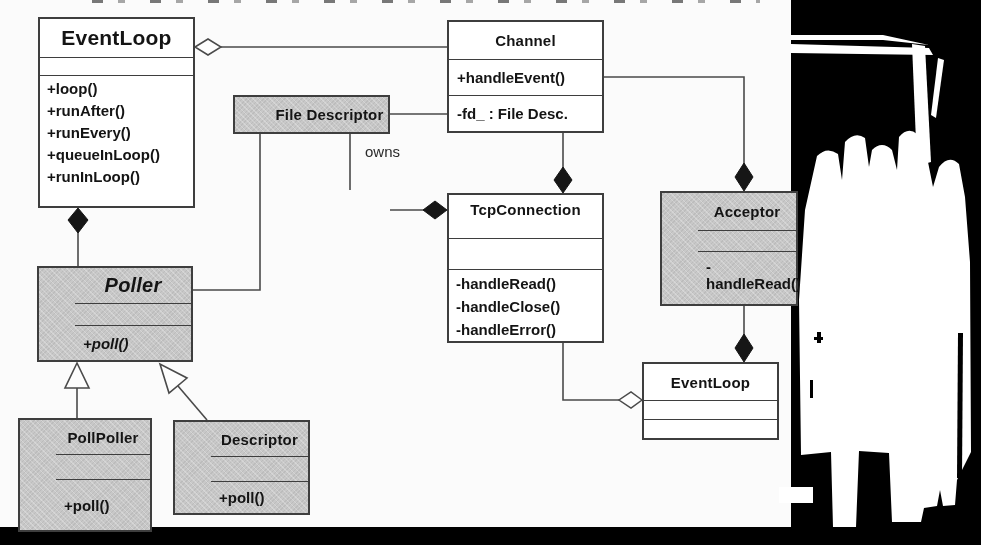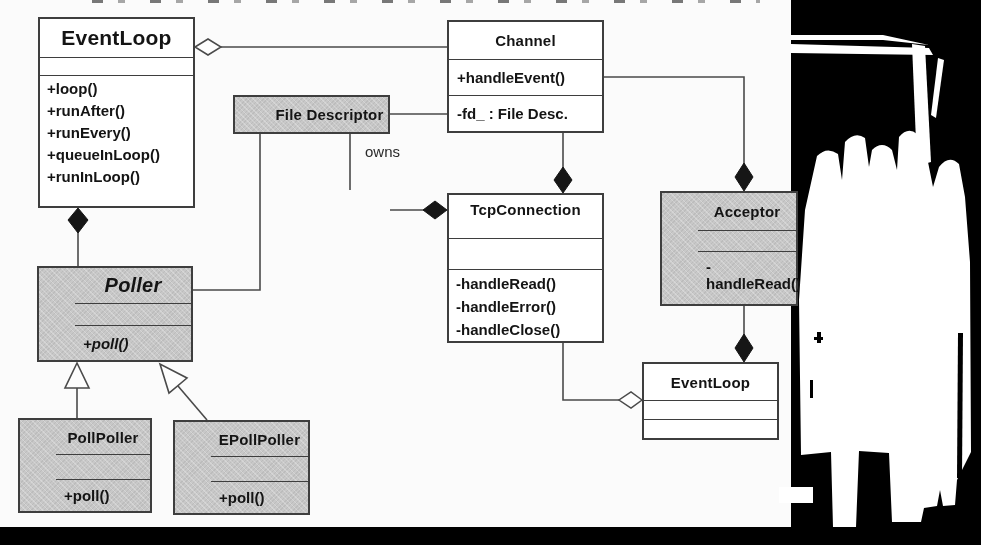--- a/index.html
+++ b/index.html
@@ -64,21 +64,21 @@
   #box-acceptor{left:640px;top:191px;width:138px;height:115px;margin-left:20px;}
   #box-acceptor .ttl{height:37px;}
   #box-acceptor .e1{height:21px;}
   #box-acceptor .mrow{align-items:flex-start;padding-top:6px;}
   #box-tcpserver{left:642px;top:362px;width:137px;height:78px;}
   #box-tcpserver .ttl{height:36px;}
   #box-tcpserver .e1{height:19px;}
   #box-poller{left:37px;top:266px;width:156px;height:96px;}
   #box-poller .ttl{height:35px;font-size:20px;}
   #box-poller .e1{height:22px;}
-  #box-pollpoller{left:18px;top:418px;width:134px;height:95px;}
+  #box-pollpoller{left:18px;top:418px;width:134px;height:114px;}
   #box-pollpoller .ttl{height:34px;}
   #box-pollpoller .e1{height:25px;}
   #box-epollpoller{left:173px;top:420px;width:137px;height:95px;}
   #box-epollpoller .ttl{height:34px;}
   #box-epollpoller .e1{height:25px;}
 
   .owns{position:absolute;left:356px;top:143px;font-size:15px;color:#2a2a2a;margin-left:9px;}
   .page-tab{position:absolute;left:779px;top:487px;width:34px;height:16px;background:#fff;}
   .hand{position:absolute;left:791px;top:0;}
 </style>
@@ -147,22 +147,22 @@
     <div class="uml-box shaded" id="box-fd">
       <div class="cmp grow ttl">File Descriptor</div>
     </div>
 
 
     <div class="uml-box" id="box-tcpconnection">
       <div class="cmp ttl">TcpConnection</div>
       <div class="cmp e1"></div>
       <div class="cmp grow mlist">
         <div>-handleRead()</div>
+        <div>-handleClose()</div>
         <div>-handleError()</div>
-        <div>-handleClose()</div>
       </div>
     </div>
 
     <div class="uml-box shaded" id="box-acceptor">
       <div class="cmp ttl">Acceptor</div>
       <div class="cmp e1"></div>
       <div class="cmp grow mrow">-handleRead()</div>
     </div>
 
     <div class="uml-box" id="box-tcpserver">
@@ -177,21 +177,21 @@
       <div class="cmp grow mrow it">+poll()</div>
     </div>
 
     <div class="uml-box shaded" id="box-pollpoller">
       <div class="cmp ttl">PollPoller</div>
       <div class="cmp e1"></div>
       <div class="cmp grow mrow">+poll()</div>
     </div>
 
     <div class="uml-box shaded" id="box-epollpoller">
-      <div class="cmp ttl">EPollPoller</div>
+      <div class="cmp ttl">Descriptor</div>
       <div class="cmp e1"></div>
       <div class="cmp grow mrow">+poll()</div>
     </div>
 
     <div class="owns">owns</div>
   </div>
 
   <div class="page-tab"></div>
 
   <svg class="hand" width="190" height="545" viewBox="0 0 190 545">

